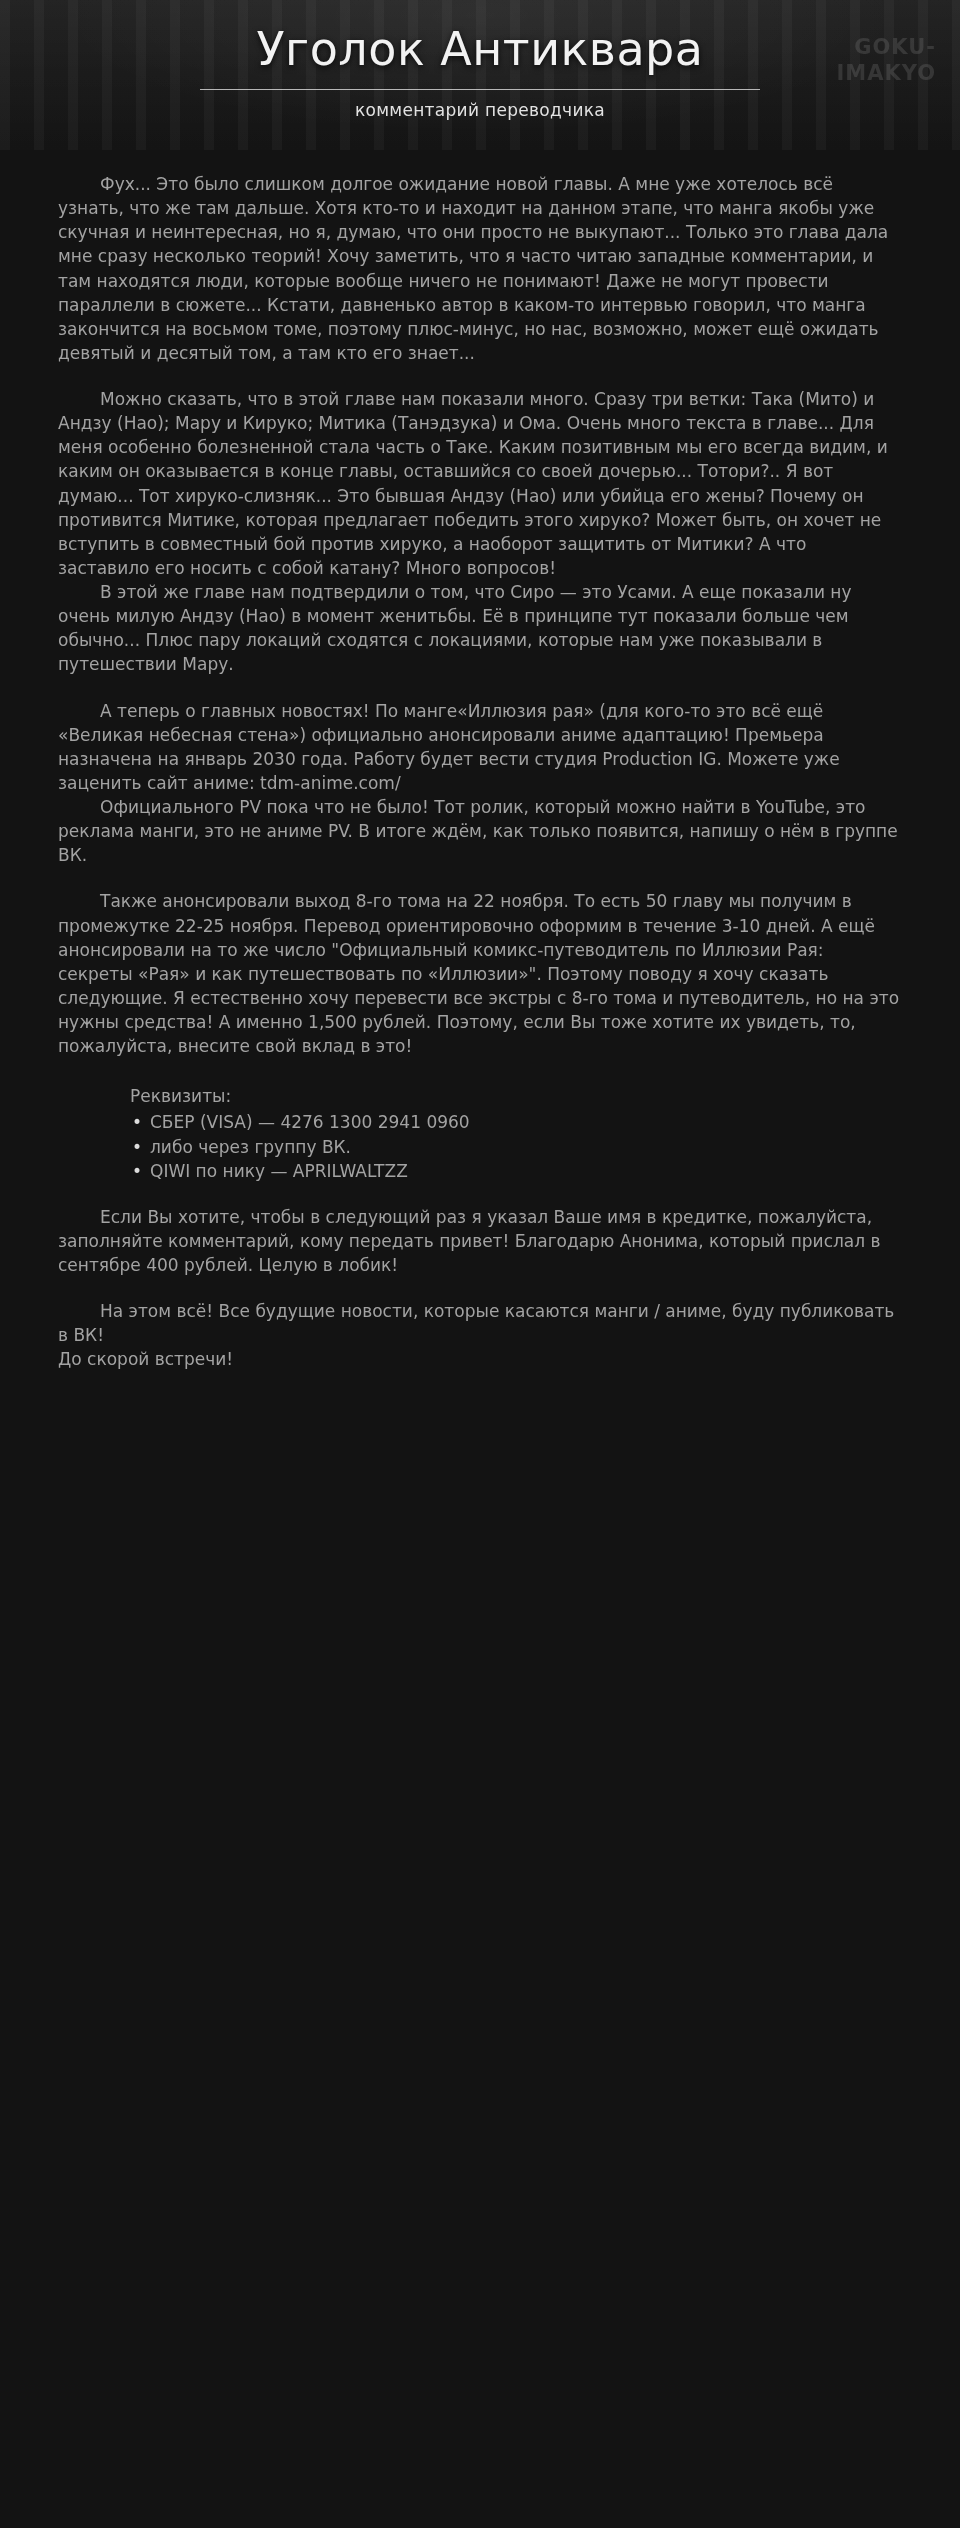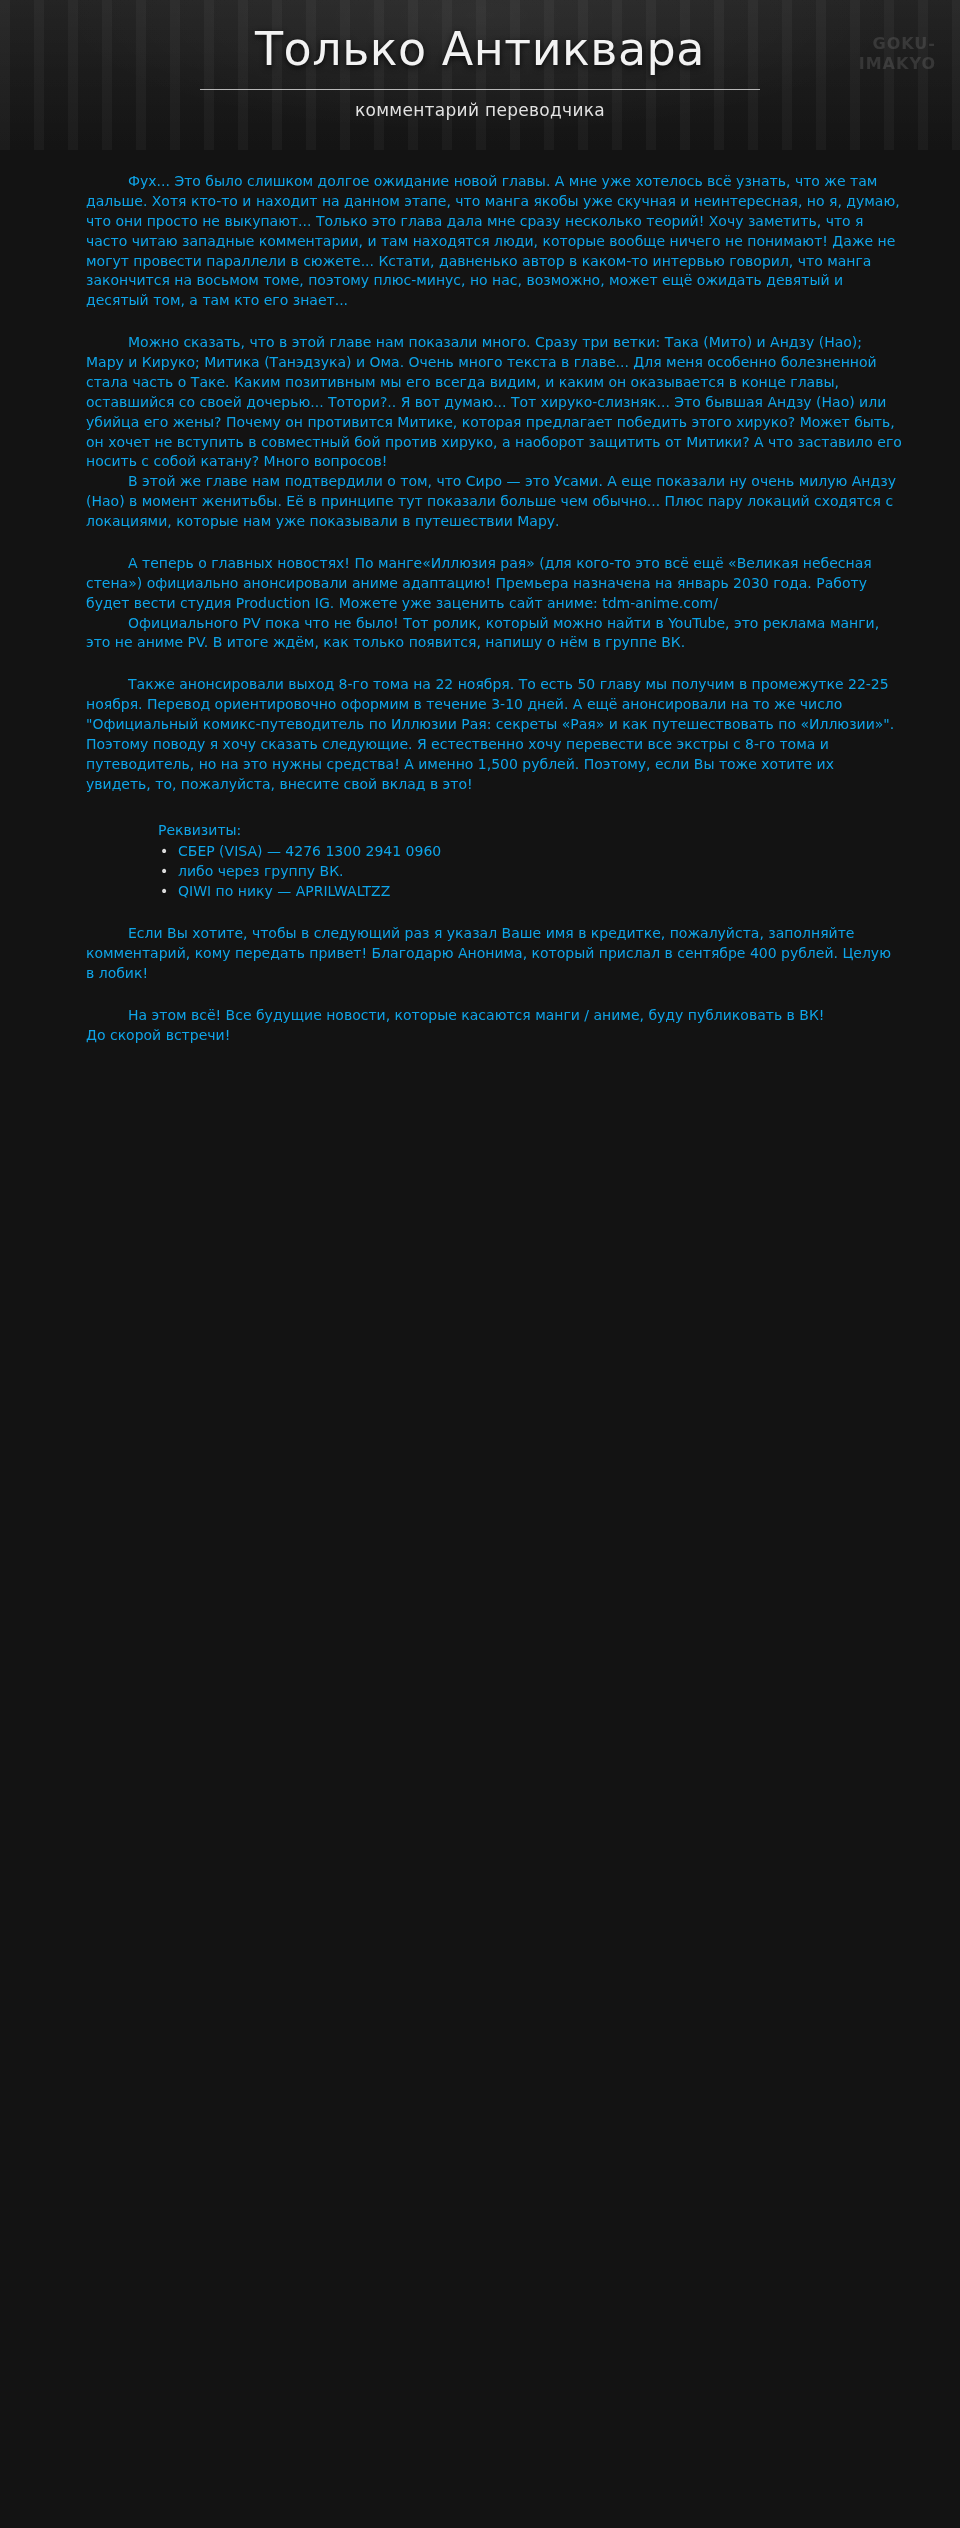--- a/index.html
+++ b/index.html
@@ -38,21 +38,21 @@
     height: 150px;
     background: radial-gradient(ellipse at 50% 10%, rgba(255,255,255,0.06) 0%, rgba(0,0,0,0) 62%);
     pointer-events: none;
   }
   .watermark {
     position: absolute;
     right: 24px;
     top: 34px;
     text-align: right;
     font-family: "DejaVu Sans", sans-serif;
-    font-size: 16px;
+    font-size: 21px;
     font-weight: bold;
     letter-spacing: 1px;
     line-height: 1.25;
     color: rgba(150, 150, 150, 0.22);
     white-space: pre-line;
     pointer-events: none;
   }
   .title {
     position: relative;
     margin: 0;
@@ -75,24 +75,23 @@
   .subtitle {
     position: relative;
     margin: 10px 0 0 0;
     text-align: center;
     font-size: 17px;
     color: #e2e2e2;
     letter-spacing: 0.3px;
   }
   .content {
     padding: 22px 58px 60px 58px;
-    font-size: 14px;
+    font-size: 17px;
     line-height: 1.42;
-    color: #0ea5e9;
-    margin-left: 28px;
+    color: #a3a3a3;
   }
   .para {
     margin: 0 0 0 0;
     text-indent: 42px;
     white-space: normal;
   }
   .para + .para {
     margin-top: 0;
   }
   .gap {
@@ -124,21 +123,21 @@
   }
 </style>
 </head>
 <body>
 
 <div class="page">
 
   <div class="header-band">
     <div class="watermark">GOKU-
 IMAKYO</div>
-    <h1 class="title">Только Антиквара</h1>
+    <h1 class="title">Уголок Антиквара</h1>
     <div class="rule"></div>
     <div class="subtitle">комментарий переводчика</div>
   </div>
 
   <div class="content">
 
     <p class="para">Фух... Это было слишком долгое ожидание новой главы. А мне уже хотелось всё узнать, что же там дальше. Хотя кто-то и находит на данном этапе, что манга якобы уже скучная и неинтересная, но я, думаю, что они просто не выкупают... Только это глава дала мне сразу несколько теорий! Хочу заметить, что я часто читаю западные комментарии, и там находятся люди, которые вообще ничего не понимают! Даже не могут провести параллели в сюжете... Кстати, давненько автор в каком-то интервью говорил, что манга закончится на восьмом томе, поэтому плюс-минус, но нас, возможно, может ещё ожидать девятый и десятый том, а там кто его знает...</p>
     <div class="gap"></div>
 
     <p class="para">Можно сказать, что в этой главе нам показали много. Сразу три ветки: Така (Мито) и Андзу (Нао); Мару и Кируко; Митика (Танэдзука) и Ома. Очень много текста в главе... Для меня особенно болезненной стала часть о Таке. Каким позитивным мы его всегда видим, и каким он оказывается в конце главы, оставшийся со своей дочерью... Тотори?.. Я вот думаю... Тот хируко-слизняк... Это бывшая Андзу (Нао) или убийца его жены? Почему он противится Митике, которая предлагает победить этого хируко? Может быть, он хочет не вступить в совместный бой против хируко, а наоборот защитить от Митики? А что заставило его носить с собой катану? Много вопросов!</p>

